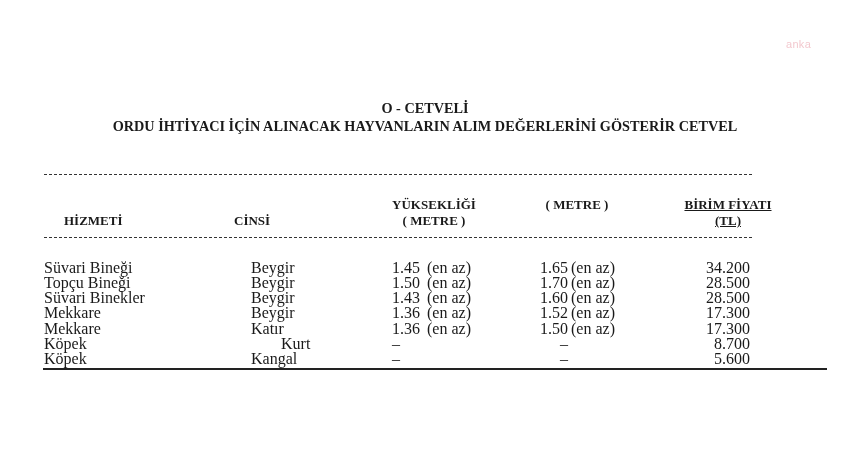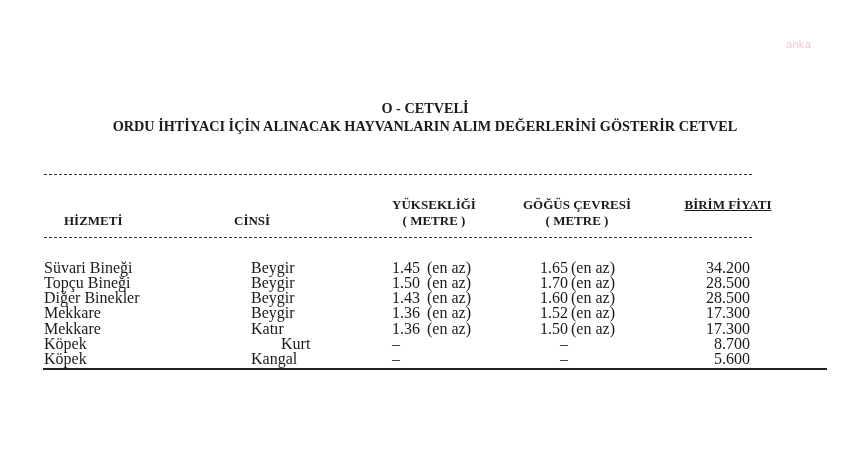--- a/index.html
+++ b/index.html
@@ -46,25 +46,25 @@
 
 <div class="dash d1"></div>
 
 <div class="hdr" style="left:64px; top:213px;">HİZMETİ</div>
 <div class="hdr" style="left:234px; top:213px;">CİNSİ</div>
 <div class="hdr" style="left:374px; top:197px; width:120px;">
   <div>YÜKSEKLİĞİ</div>
   <div>( METRE )</div>
 </div>
 <div class="hdr" style="left:512px; top:197px; width:130px;">
-  <div>GÖĞÜS ÇEVRESİ</div>
   <div>( METRE  )</div>
 </div>
 <div class="hdr" style="left:668px; top:197px; width:120px;text-decoration:underline;">
   <div>BİRİM  FİYATI</div>
+  <div>(TL)</div>
 </div>
 
 <div class="dash d2"></div>
 
 <div id="rows">
     <div>
       <div class="cell col-h" style="top: 259.5px;">Süvari Bineği</div>
       <div class="cell col-c" style="top: 259.5px;">Beygir</div>
       <div class="cell col-y" style="top: 259.5px;">1.45</div>
       <div class="cell col-ya" style="top: 259.5px;">(en az)</div>
@@ -75,21 +75,21 @@
     <div>
       <div class="cell col-h" style="top: 274.75px;">Topçu Bineği</div>
       <div class="cell col-c" style="top: 274.75px;">Beygir</div>
       <div class="cell col-y" style="top: 274.75px;">1.50</div>
       <div class="cell col-ya" style="top: 274.75px;">(en az)</div>
       <div class="cell col-g" style="top: 274.75px;">1.70</div>
       <div class="cell col-ga" style="top: 274.75px;">(en az)</div>
       <div class="cell col-p" style="top: 274.75px;">28.500</div>
     </div>
     <div>
-      <div class="cell col-h" style="top: 290px;">Diğer Binekler</div>
+      <div class="cell col-h" style="top: 290px;">Süvari Binekler</div>
       <div class="cell col-c" style="top: 290px;">Beygir</div>
       <div class="cell col-y" style="top: 290px;">1.43</div>
       <div class="cell col-ya" style="top: 290px;">(en az)</div>
       <div class="cell col-g" style="top: 290px;">1.60</div>
       <div class="cell col-ga" style="top: 290px;">(en az)</div>
       <div class="cell col-p" style="top: 290px;">28.500</div>
     </div>
     <div>
       <div class="cell col-h" style="top: 305.25px;">Mekkare</div>
       <div class="cell col-c" style="top: 305.25px;">Beygir</div>

